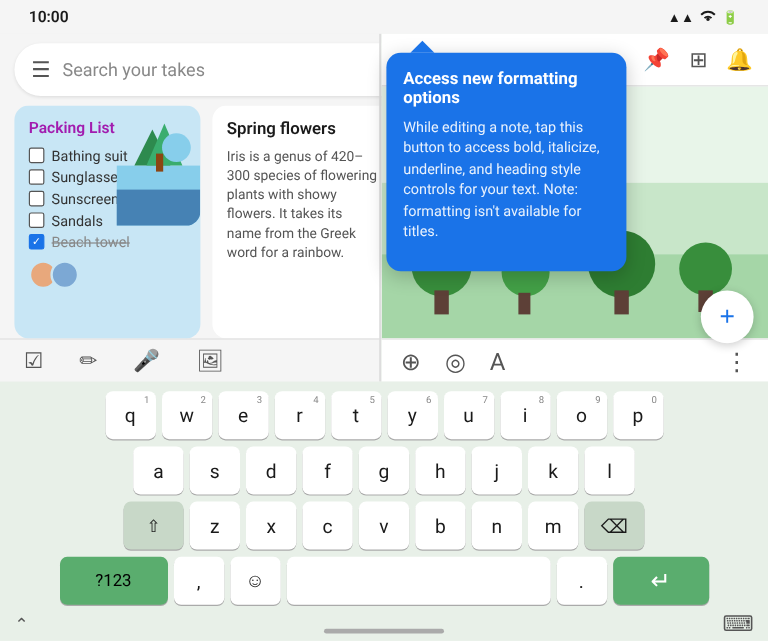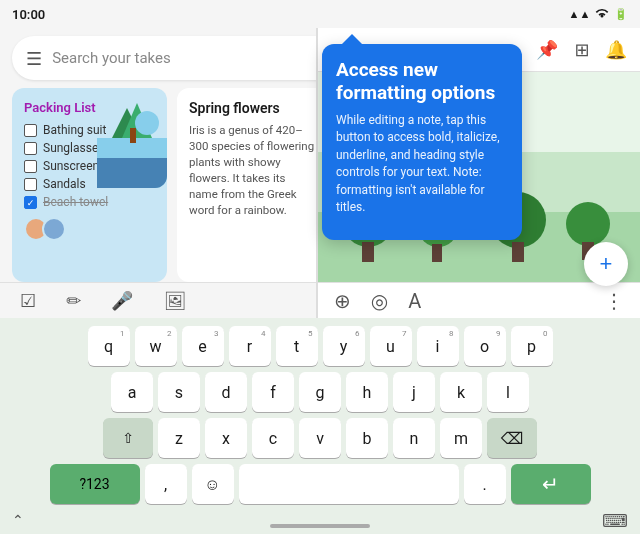--- a/index.html
+++ b/index.html
@@ -14,21 +14,21 @@
 
     
     .status-bar {
       position: absolute;
       top: 0; left: 0; right: 0;
       height: 28px;
       background: #f5f5f5;
       display: flex;
       align-items: center;
       justify-content: space-between;
-      padding: 0 12px;
+      padding: 0 24px;
       z-index: 10;
     }
     .status-time {
       font-size: 13px;
       font-weight: 600;
       color: #1a1a1a;
     }
     .status-icons {
       display: flex;
       align-items: center;
@@ -111,21 +111,21 @@
       color: #a21caf;
       margin-bottom: 8px;
     }
     .packing-items {
       list-style: none;
       font-size: 12px;
       color: #333;
     }
     .packing-item {
       display: flex;
-      align-items: flex-end;
+      align-items: flex-start;
       gap: 6px;
       margin-bottom: 4px;
     }
     .checkbox {
       width: 13px;
       height: 13px;
       border: 1.5px solid #555;
       border-radius: 2px;
       flex-shrink: 0;
       background: white;
@@ -298,21 +298,21 @@
       top: 44px;
       left: 322px;
       width: 200px;
       background: #1a73e8;
       border-radius: 12px;
       padding: 14px;
       z-index: 20;
       box-shadow: 0 4px 16px rgba(0,0,0,0.2);
     }
     .tooltip-title {
-      font-size: 19px;
+      font-size: 14px;
       font-weight: 700;
       color: white;
       margin-bottom: 8px;
     }
     .tooltip-body {
       font-size: 12px;
       color: rgba(255,255,255,0.9);
       line-height: 1.45;
       margin-bottom: 10px;
     }

